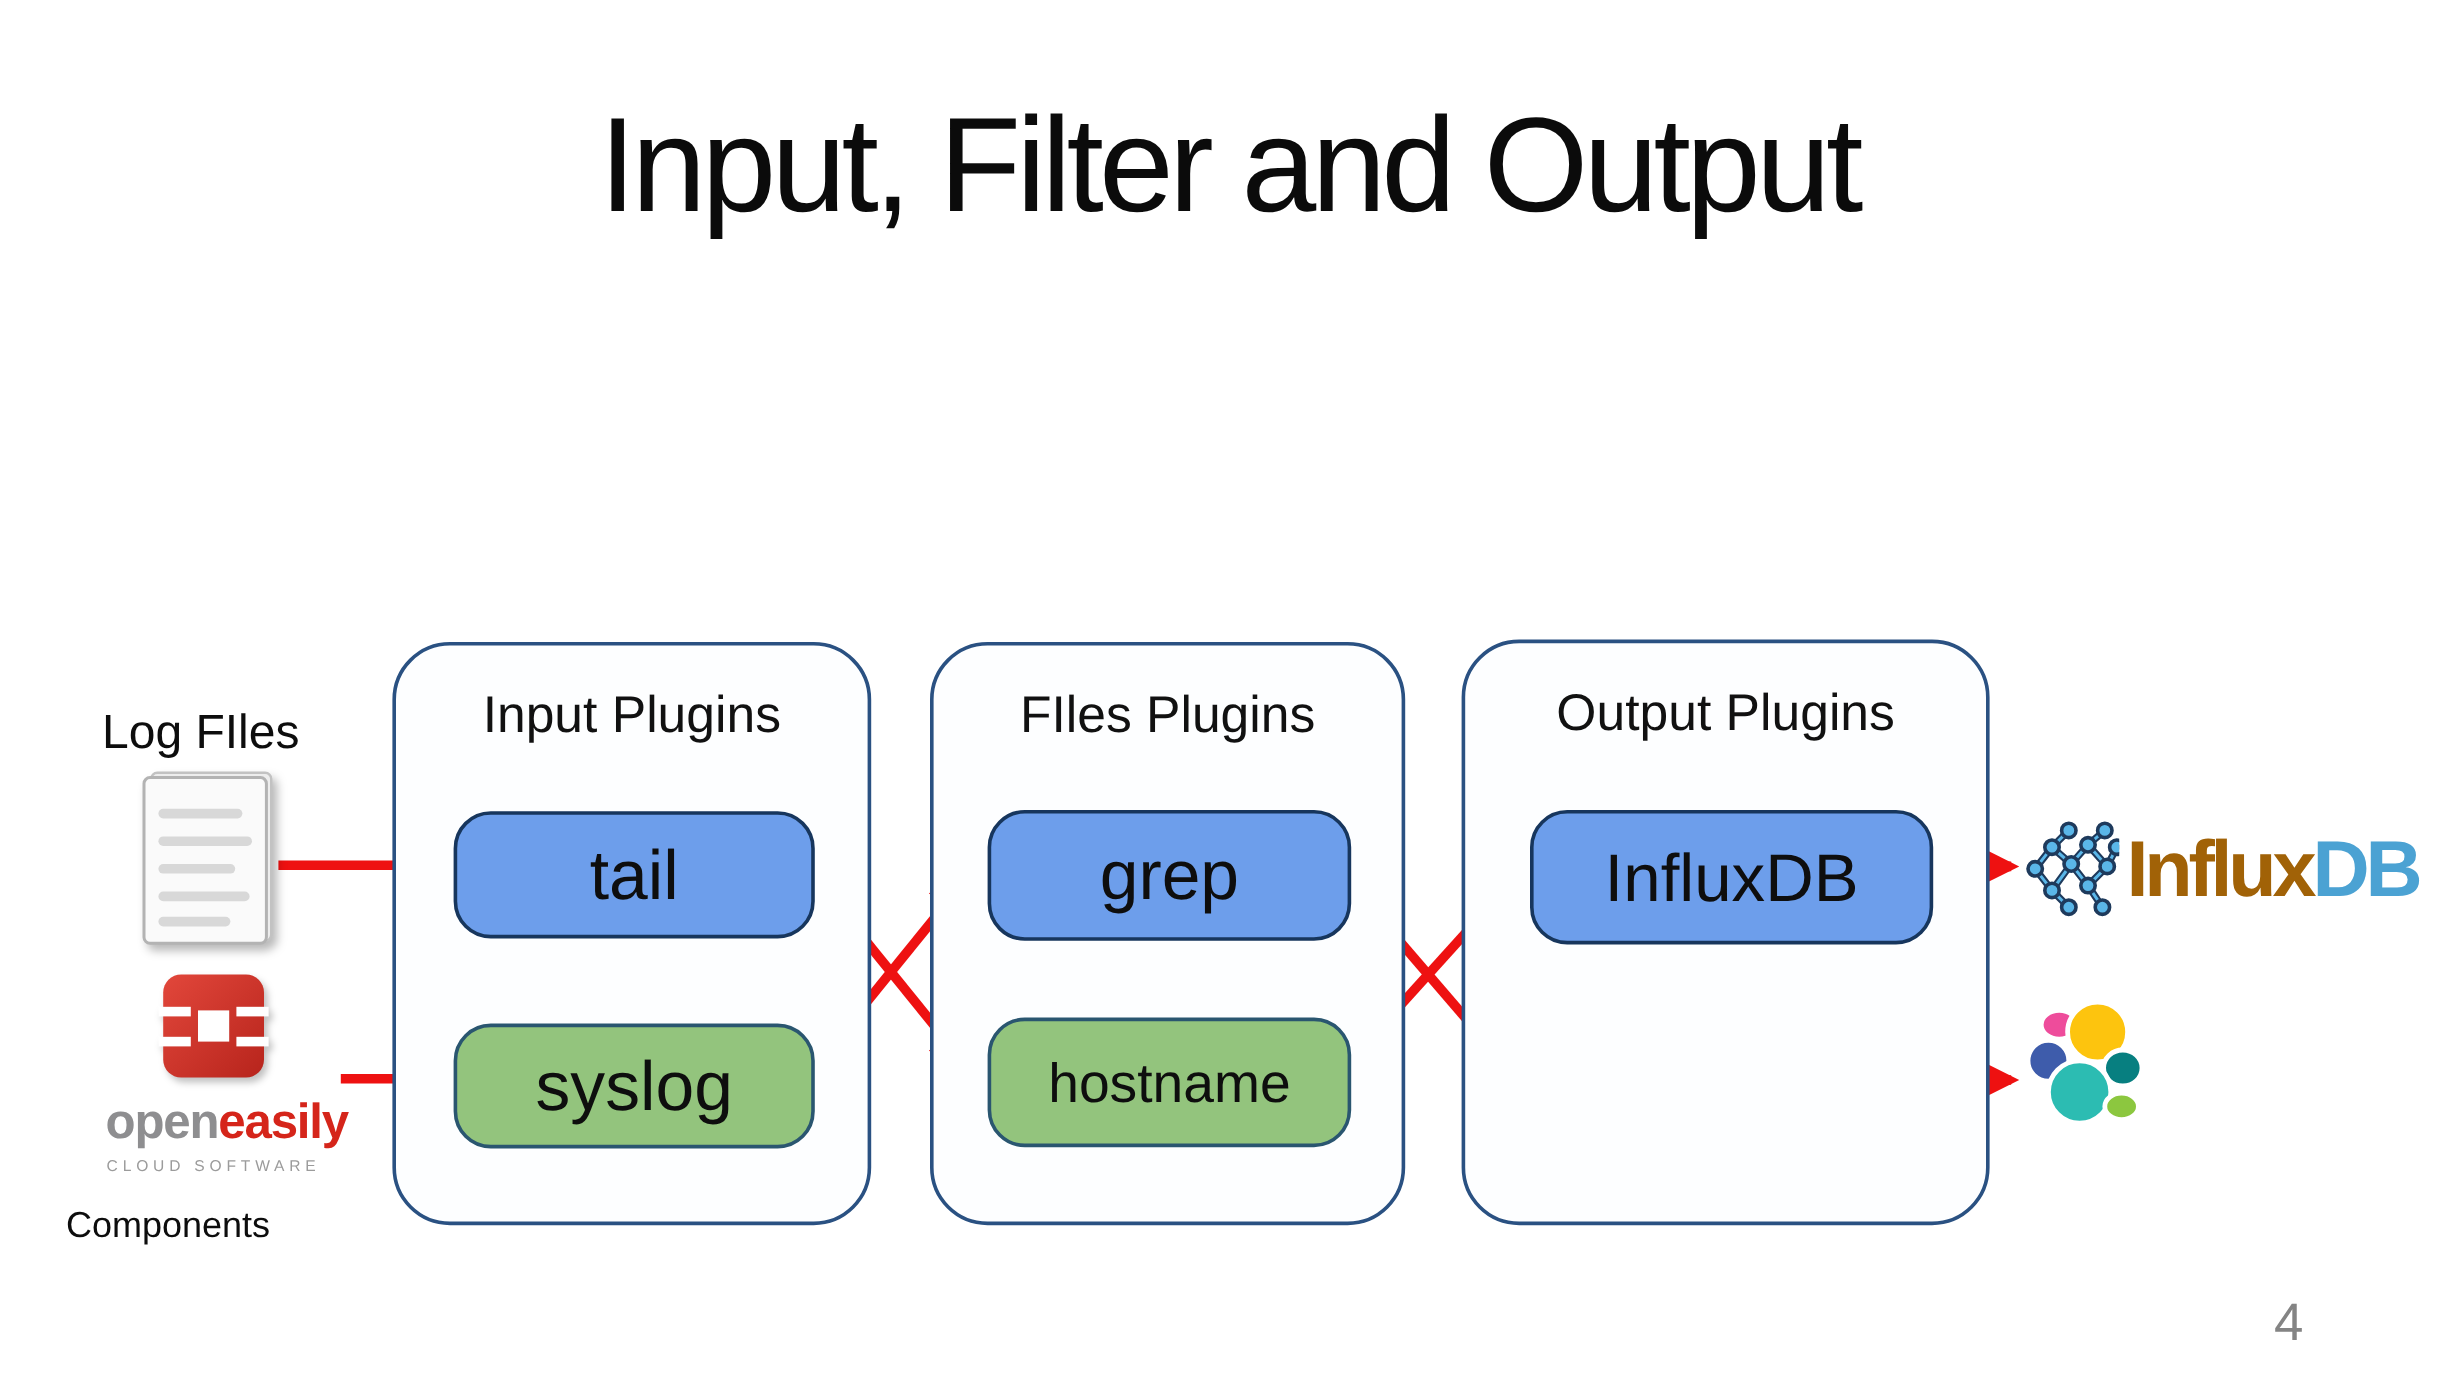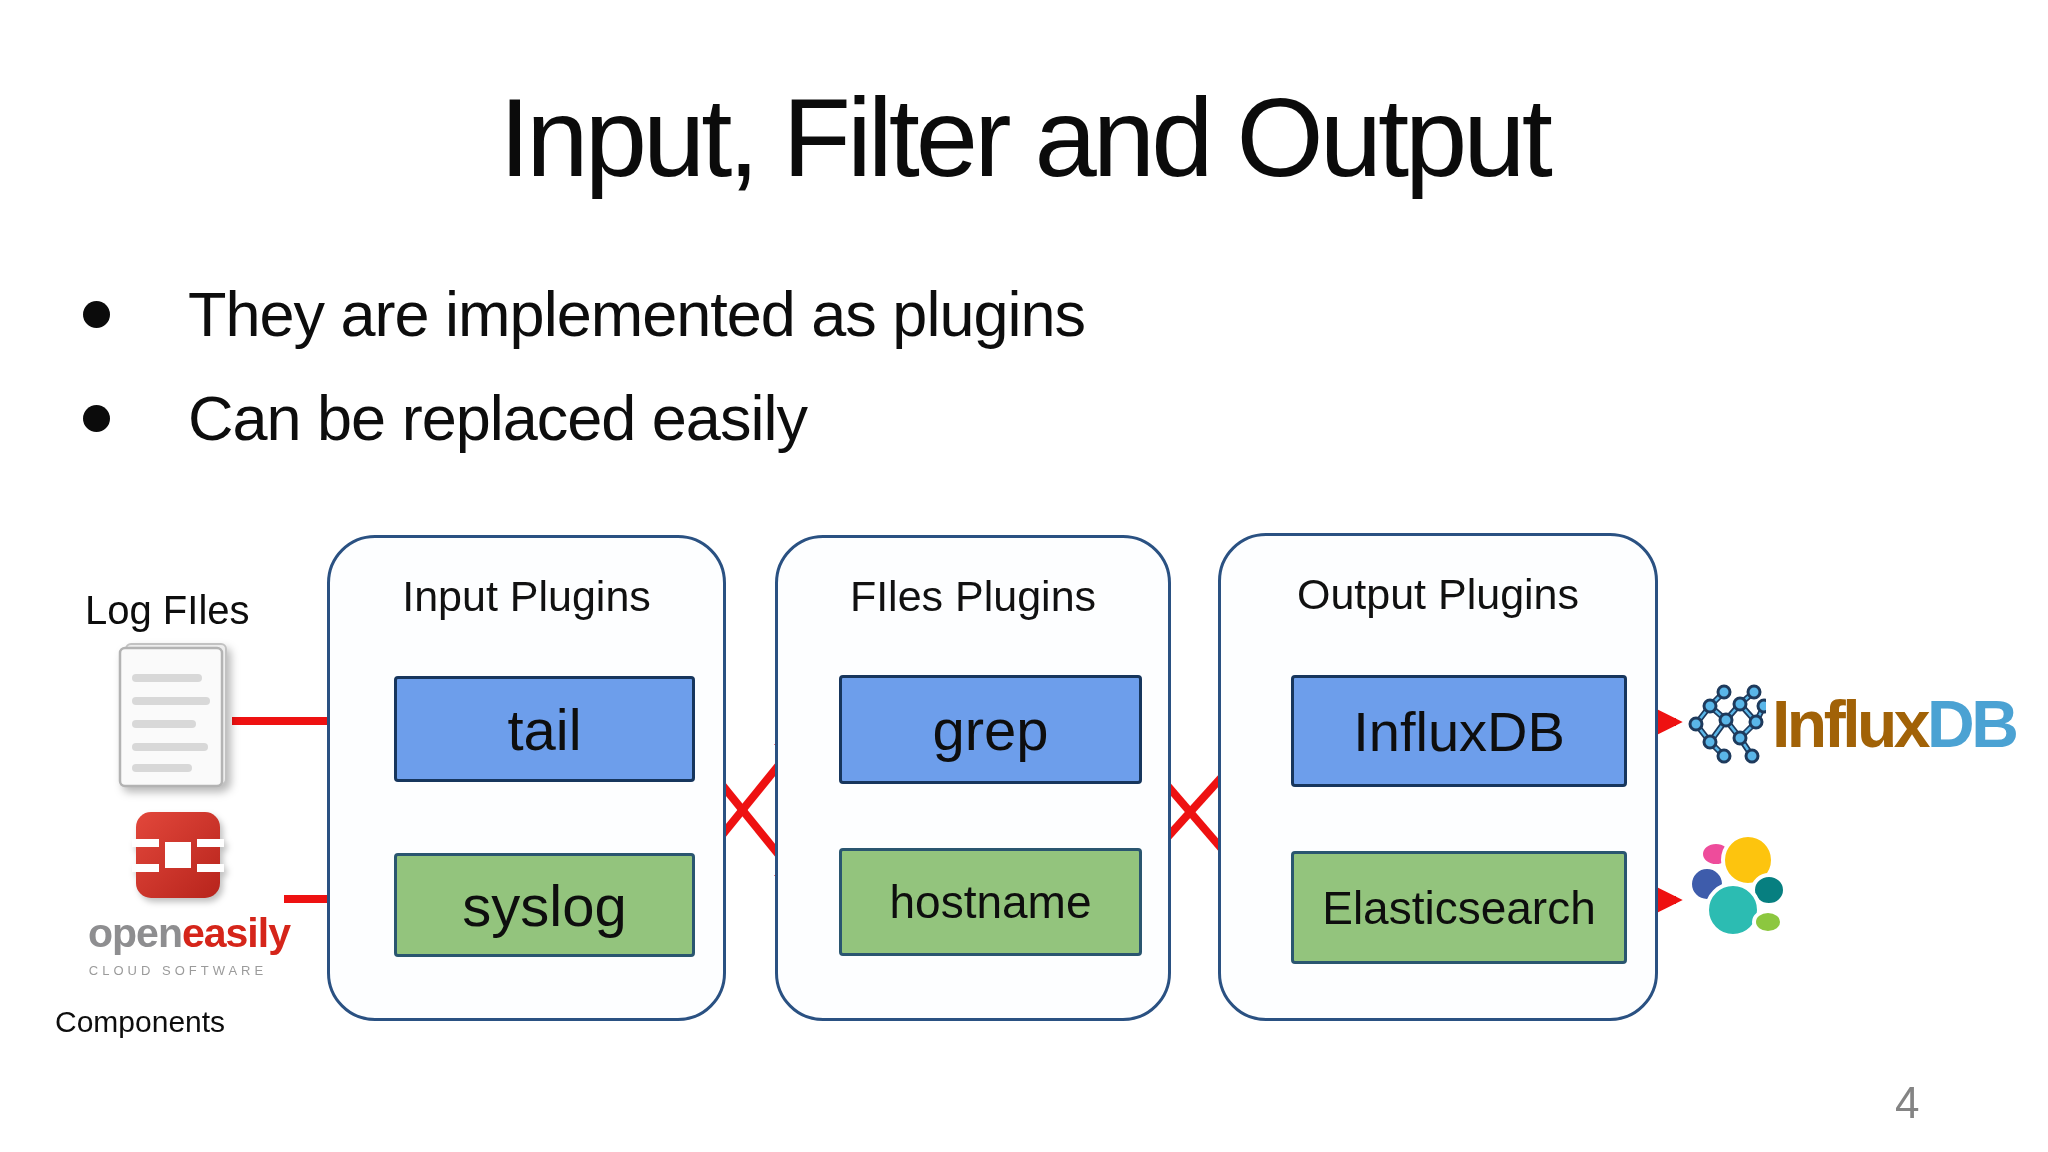--- a/index.html
+++ b/index.html
@@ -19,22 +19,22 @@
   
   .group{
     position:absolute;border:3px solid var(--group-border);border-radius:48px;
     background:#fdfeff;
   }
   .g1{left:327px;top:535px;width:393px;height:480px;}
   .g2{left:775px;top:535px;width:390px;height:480px;}
   .g3{left:1218px;top:533px;width:434px;height:482px;}
   .group-title{margin-top:34px;text-align:center;font-size:43px;color:#111;}
   .node{
-    position:absolute;border-radius:4px;border:3.5px solid;color:#0e0e0e;
-    display:flex;align-items:center;justify-content:center;margin-left:16px;
+    position:absolute;border-radius:31px;border:3.5px solid;color:#0e0e0e;
+    display:flex;align-items:center;justify-content:center;
   }
   .node.blue{background:var(--node-blue-fill);border-color:var(--node-blue-border);}
   .node.green{background:var(--node-green-fill);border-color:var(--node-green-border);}
   .g1 .n-top{left:48px;top:138px;width:295px;height:100px;font-size:58px;}
   .g1 .n-bot{left:48px;top:315px;width:295px;height:98px;font-size:58px;}
   .g2 .n-top{left:45px;top:137px;width:297px;height:103px;font-size:58px;}
   .g2 .n-bot{left:45px;top:310px;width:297px;height:102px;font-size:46px;}
   .g3 .n-top{left:54px;top:139px;width:330px;height:106px;font-size:56px;}
   .g3 .n-bot{left:54px;top:315px;width:330px;height:107px;font-size:46px;}
   
@@ -61,30 +61,20 @@
   
   .page-number{position:absolute;left:1895px;top:1078px;font-size:44px;color:#848484;}
 </style>
 </head>
 <body>
 
 <div class="slide">
 
   <div class="title">Input, Filter and Output</div>
 
-  <div class="bullets">
-    <div class="bullet">
-      <span class="dot"></span>
-      <span class="bullet-text">They are implemented as plugins</span>
-    </div>
-    <div class="bullet">
-      <span class="dot"></span>
-      <span class="bullet-text">Can be replaced easily</span>
-    </div>
-  </div>
 
   <svg class="arrows" viewBox="0 0 2048 1152">
     <defs>
       <marker id="ah" viewBox="0 0 10 10" refX="8" refY="5" markerWidth="4.6" markerHeight="4.2" orient="auto-start-reverse">
         <path class="head" d="M0 0 L10 5 L0 10 z"></path>
       </marker>
     </defs>
     <line x1="232" y1="721" x2="360" y2="721" marker-end="url(#ah)"></line>
     <line x1="284" y1="899" x2="360" y2="899" marker-end="url(#ah)"></line>
     <line x1="672" y1="723" x2="804" y2="886" marker-end="url(#ah)"></line>
@@ -138,21 +128,20 @@
 
   <div class="group g2">
     <div class="group-title">FIles Plugins</div>
     <div class="node blue n-top">grep</div>
     <div class="node green n-bot">hostname</div>
   </div>
 
   <div class="group g3">
     <div class="group-title">Output Plugins</div>
     <div class="node blue n-top">InfluxDB</div>
-    <div class="node green n-bot">Elasticsearch</div>
   </div>
 
   <div class="influx-logo">
     <svg width="80" height="88" viewBox="0 0 80 88">
       <g stroke="#1e3a5c" stroke-width="6" stroke-linecap="round">
         <path d="M10 44 L24 26 M10 44 L24 62 M24 26 L38 12 M24 26 L40 40 M24 62 L40 40 M24 62 L38 76 M40 40 L54 24 M40 40 L54 58 M54 24 L68 12 M54 24 L70 42 M54 58 L70 42 M54 58 L66 76 M70 42 L78 26" fill="none"></path>
       </g>
       <g stroke="#5ab6e8" stroke-width="2.5" stroke-linecap="round">
         <path d="M10 44 L24 26 M10 44 L24 62 M24 26 L38 12 M24 26 L40 40 M24 62 L40 40 M24 62 L38 76 M40 40 L54 24 M40 40 L54 58 M54 24 L68 12 M54 24 L70 42 M54 58 L70 42 M54 58 L66 76 M70 42 L78 26" fill="none"></path>
       </g>

